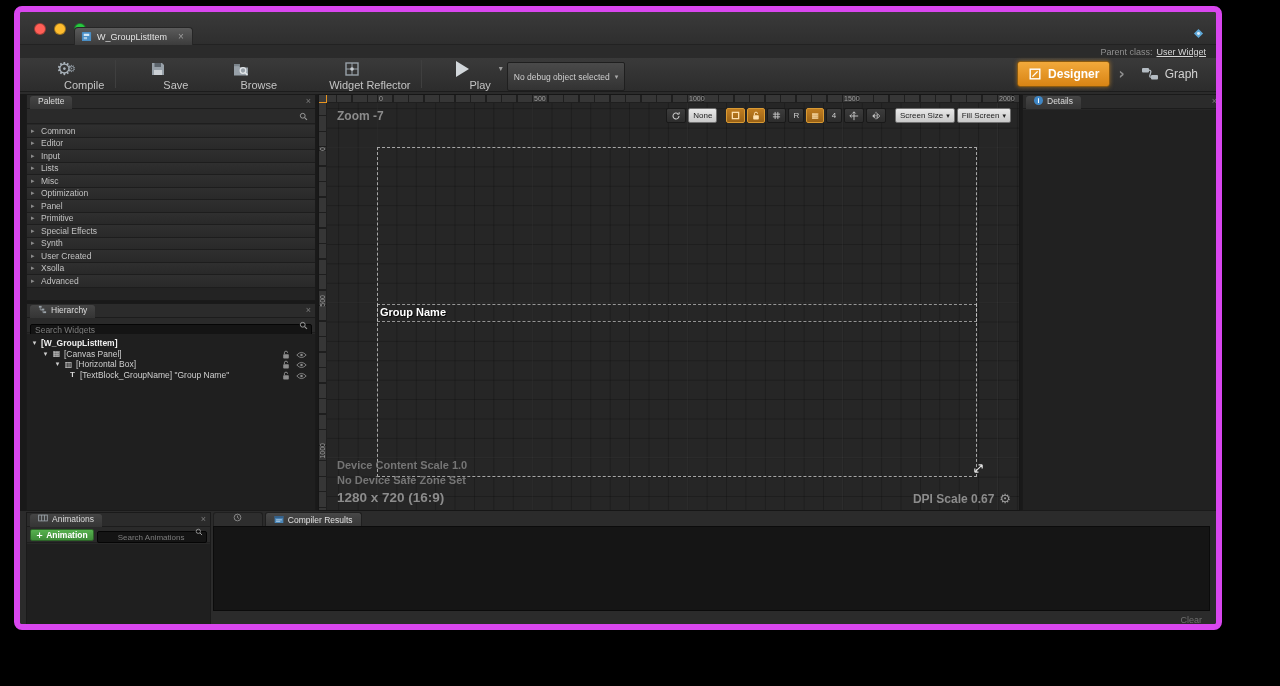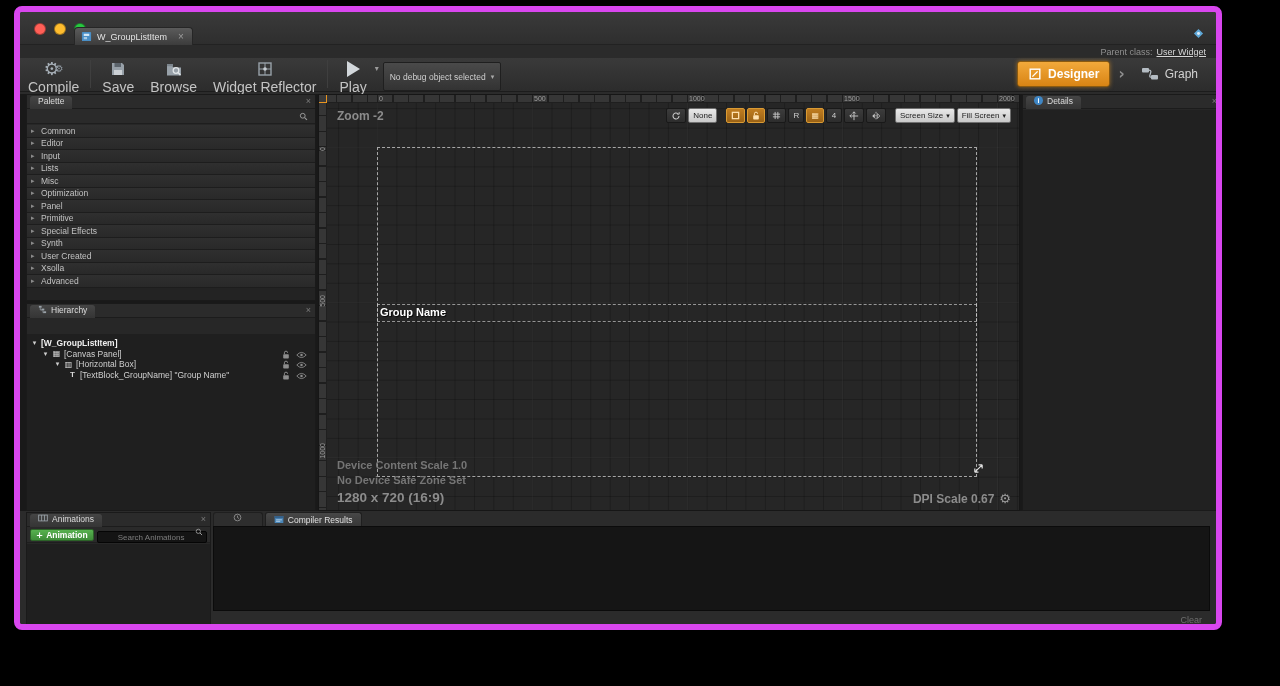--- a/index.html
+++ b/index.html
@@ -30,21 +30,21 @@
   .parentclass .lab { color:#8f8f8f; }
   .parentclass .val { color:#d6d6d6; text-decoration:underline; }
 
   
   .toolbar { position:absolute; left:0; top:46px; right:0; height:34px;
              background:linear-gradient(#3a3a3a,#2c2c2c); border-bottom:1px solid #1c1c1c;
              display:flex; align-items:flex-start; }
   .tb-item { display:flex; flex-direction:column; align-items:center; gap:1px;
              padding:2px 8px 0 8px; cursor:pointer; }
   .tb-item .ic { height:18px; display:flex; align-items:center; justify-content:center; }
-  .tb-item .lbl { font-size:14px; color:#c4c4c4; }
+  .tb-item .lbl { font-size:11px; color:#c4c4c4;margin-left:36px; }
   .tb-sep { width:1px; height:28px; margin:2px 3px; background:#1e1e1e;
             border-right:1px solid #3f3f3f; }
   .glyph { font-family:"DejaVu Sans", sans-serif; }
   .gear-big { font-size:18px; color:#a7b0b8; line-height:1; }
   .gear-small { font-size:10px; color:#8b949c; margin-left:-5px; line-height:1; }
   .play-tri { width:0; height:0; border-left:13px solid #d2d7db;
               border-top:8px solid transparent; border-bottom:8px solid transparent; }
   .tb-caret { color:#9b9b9b; font-size:8px; margin-top:6px; }
   .debug-group { display:flex; flex-direction:column; align-items:center; padding-top:4px; margin-left:4px; }
   .debug-btn { height:29px; background:linear-gradient(#4a4a4a,#333); border:1px solid #1f1f1f;
@@ -376,20 +376,29 @@
                   <rect x="1" y="1" width="3" height="2" fill="#9aa2a9"></rect>
                   <rect x="4" y="4" width="3" height="2" fill="#9aa2a9"></rect>
                   <rect x="6" y="7" width="3" height="2" fill="#9aa2a9"></rect>
                   <path d="M2.5 3 v2.5 h2 M5.5 6 v2.5 h1" stroke="#9aa2a9" fill="none" stroke-width="0.8"></path>
                 </svg>
             </span>
             <span>Hierarchy</span>
           </div>
           <span class="panel-close">×</span>
         </div>
+        <div class="searchrow">
+          <input type="text" placeholder="Search Widgets" style="">
+          <span class="search-mag">
+            <svg width="9" height="9" viewBox="0 0 12 12">
+                <circle cx="5" cy="5" r="3.2" fill="none" stroke="#9a9a9a" stroke-width="1.3"></circle>
+                <line x1="7.5" y1="7.5" x2="10.6" y2="10.6" stroke="#9a9a9a" stroke-width="1.5"></line>
+              </svg>
+          </span>
+        </div>
         <div class="tree">
           <div class="tree-row root" style="padding-left:4px;">
             <span class="twisty glyph">▾</span>
             <span class="nlabel">[W_GroupListItem]</span>
           </div>
           <div class="tree-row" style="padding-left:15px;">
             <span class="twisty glyph">▾</span>
             <span class="nico glyph">▦</span>
             <span>[Canvas Panel]</span>
             <span class="row-icons">
@@ -455,21 +464,21 @@
           <span class="rnum" style="left:360px;">1000</span>
           <span class="rnum" style="left:515px;">1500</span>
           <span class="rnum" style="left:670px;">2000</span>
         </div>
         <div class="ruler-left">
           <span class="rnum" style="top:44px;">0</span>
           <span class="rnum" style="top:192px;">500</span>
           <span class="rnum" style="top:340px;">1000</span>
         </div>
         <div class="surface">
-          <span class="zoom-label">Zoom -2</span>
+          <span class="zoom-label">Zoom -7</span>
 
           <div class="canvas-toolbar">
             <div class="cbtn">
               <svg width="10" height="10" viewBox="0 0 12 12">
                   <path d="M9.6 6 a3.6 3.6 0 1 1 -1.3-2.8" fill="none" stroke="#c9c9c9" stroke-width="1.3"></path>
                   <path d="M9.8 1.4 v2.4 h-2.4" fill="none" stroke="#c9c9c9" stroke-width="1.2"></path>
                 </svg>
             </div>
             <div class="cbtn light">
               <span>None</span>

